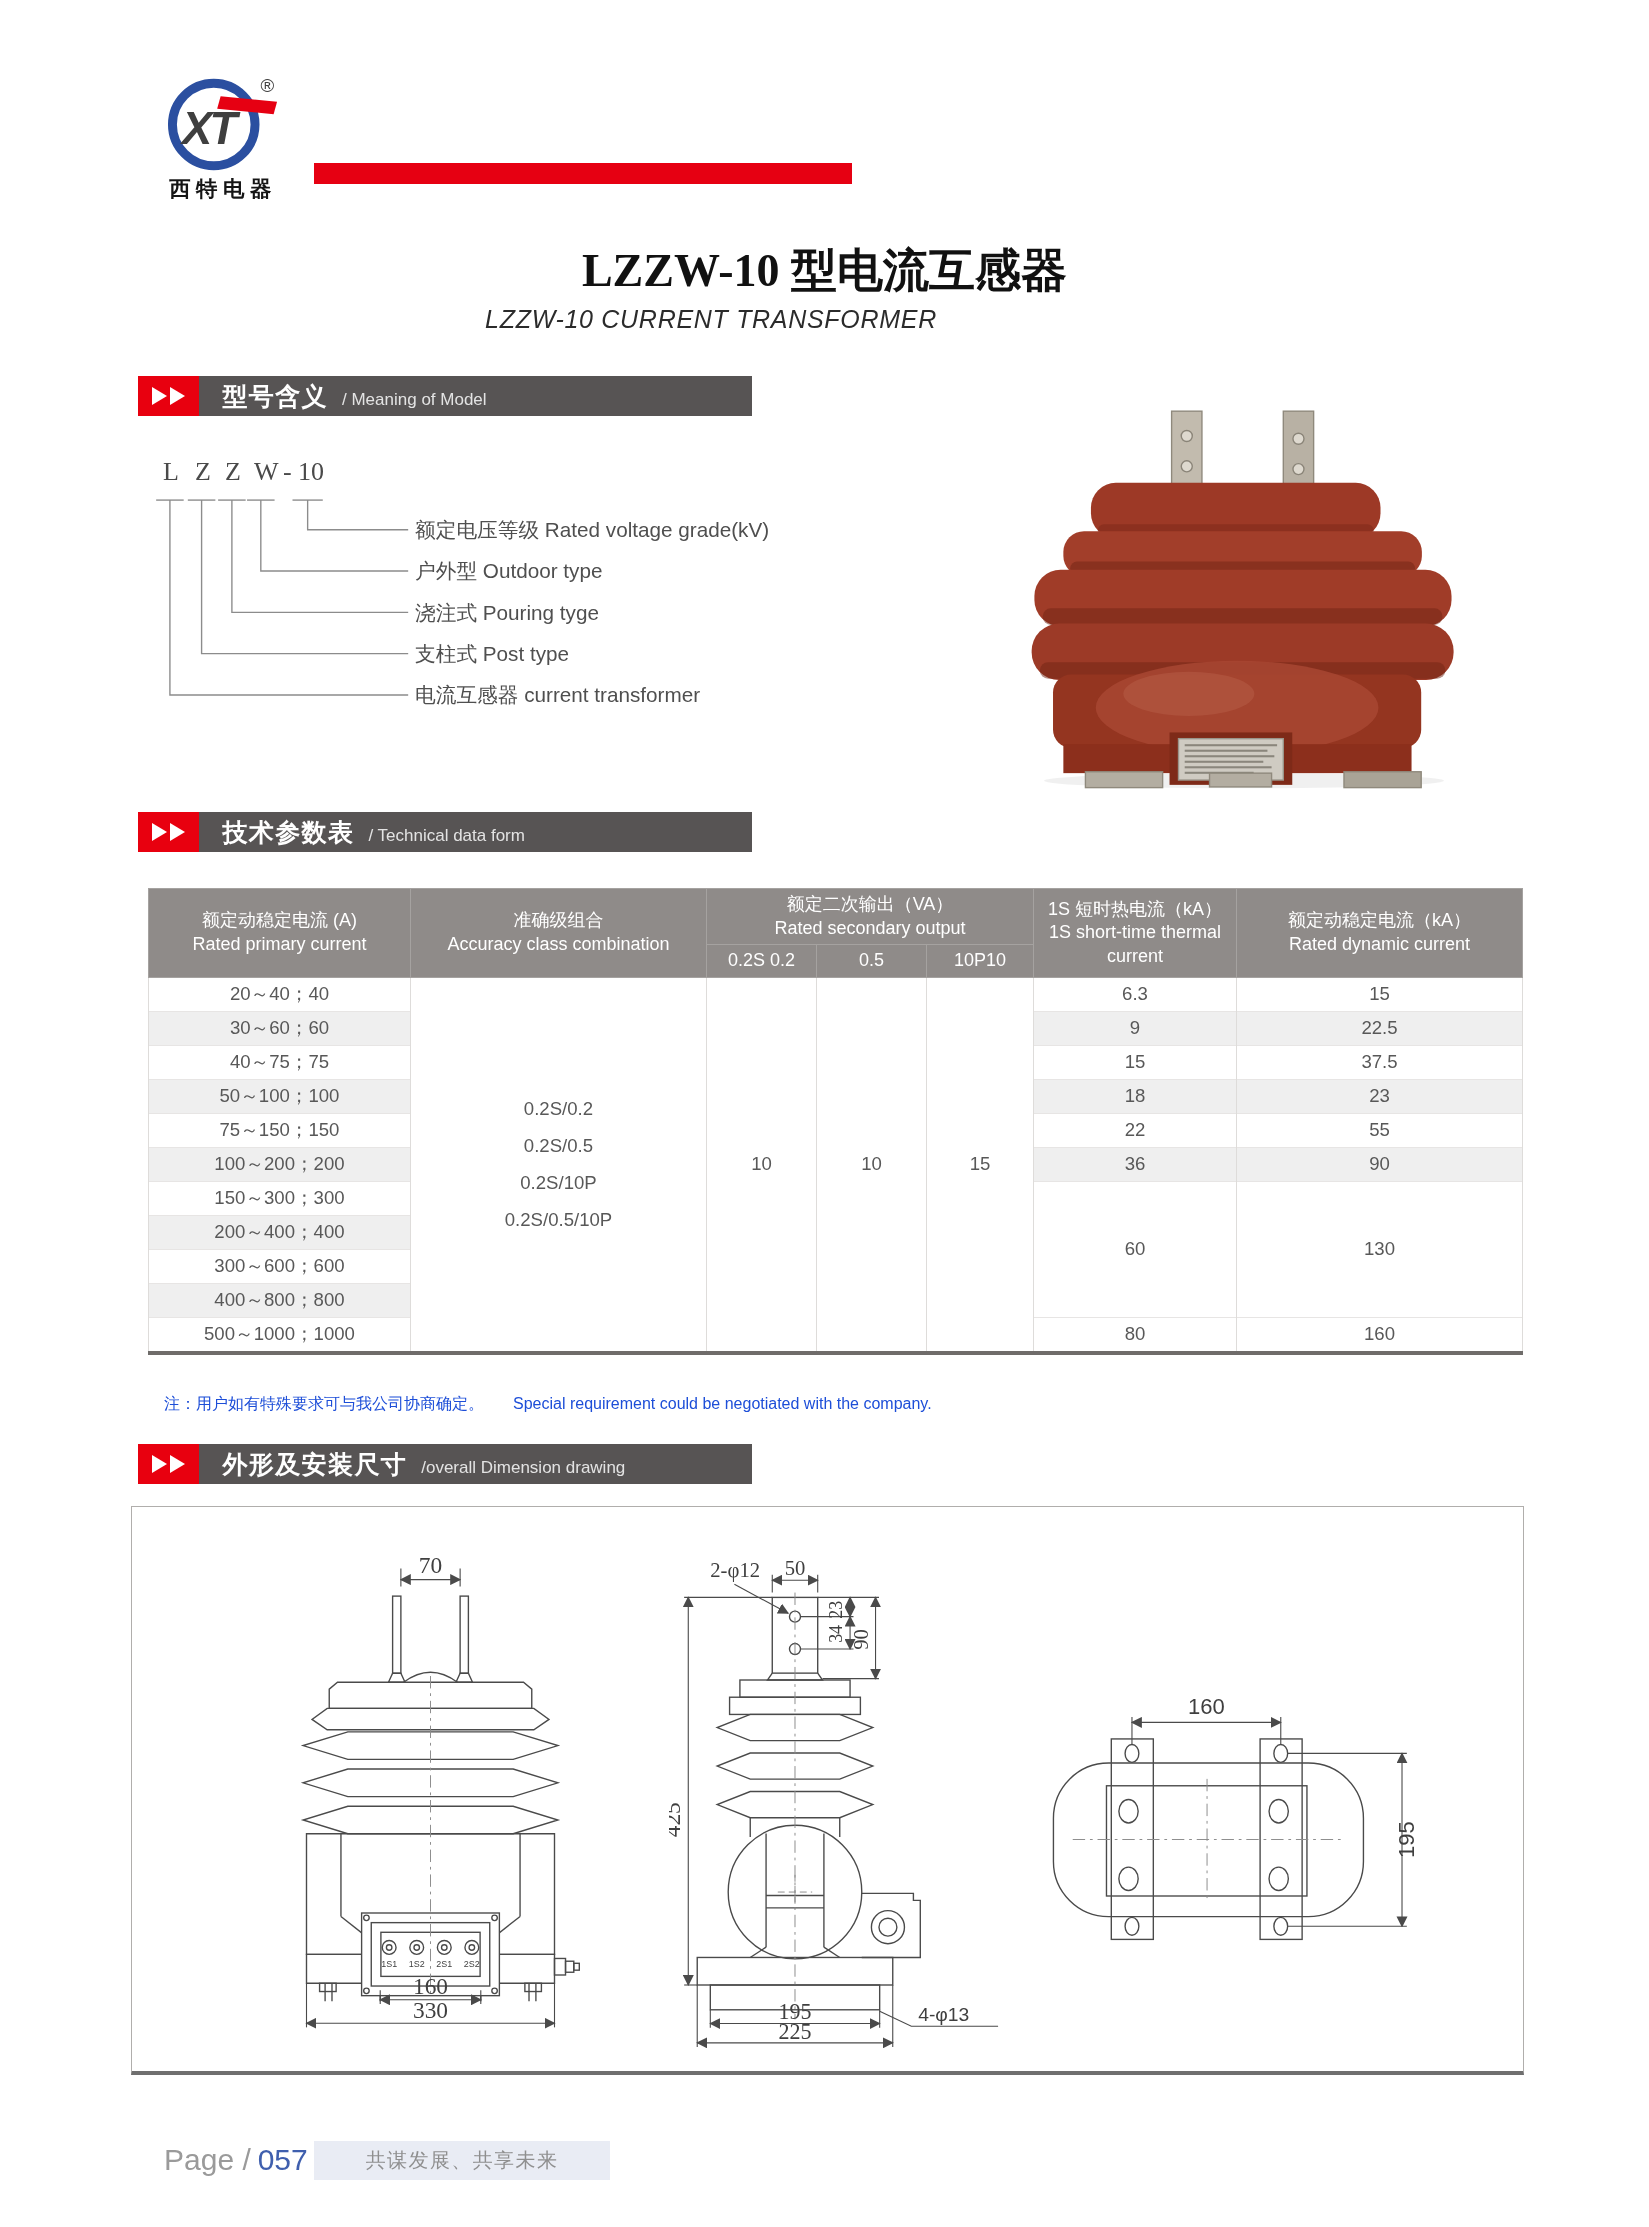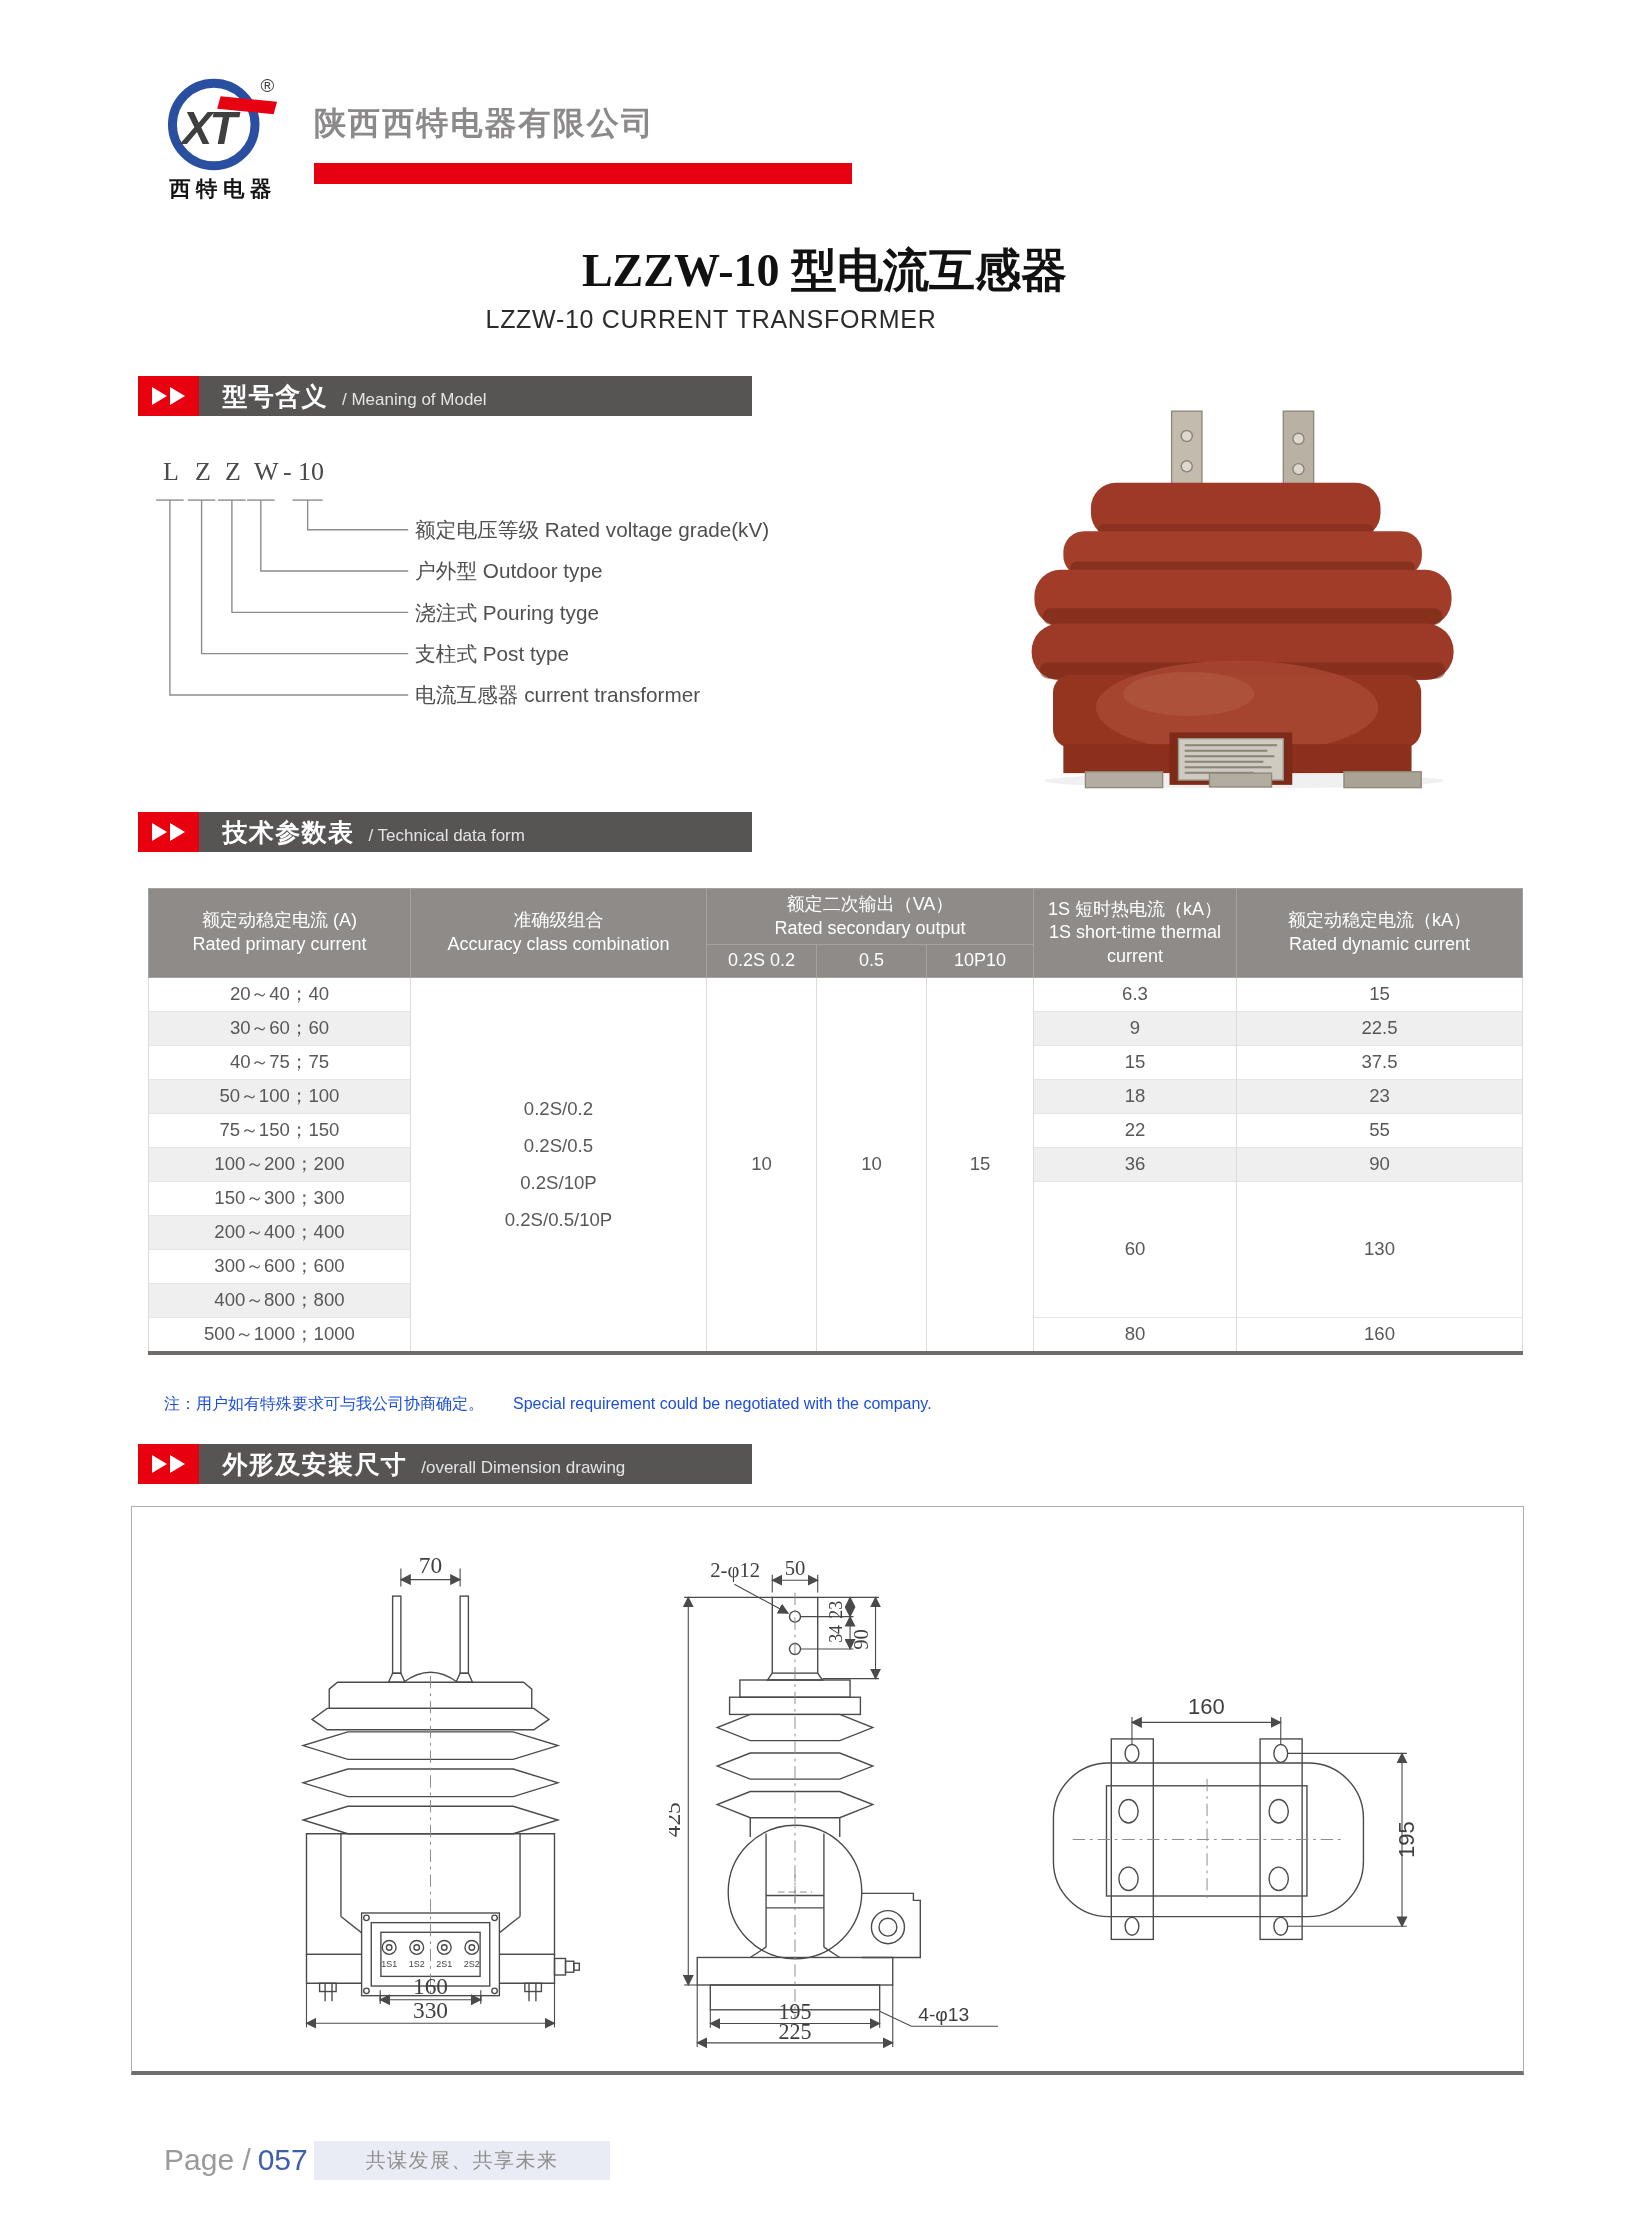--- a/index.html
+++ b/index.html
@@ -10,21 +10,21 @@
   }
   .abs{position:absolute;}
 
   
   .company-name{left:314px;top:102px;font-size:32px;font-weight:bold;color:#8b8989;letter-spacing:2.1px;}
   .red-bar{left:314px;top:163px;width:538px;height:20.7px;background:#e60012;}
   .logo-caption{left:159px;top:174px;width:128px;text-align:center;font-size:21.4px;font-weight:bold;color:#151515;letter-spacing:5.5px;}
 
   
   .title-cn{left:0;top:240px;width:1649px;text-align:center;font-family:"Liberation Serif","DejaVu Serif",serif;font-size:46px;font-weight:bold;color:#111;}
-  .title-en{left:0;top:305px;width:1422px;text-align:center;font-size:25px;font-weight:500;color:#2b2b2b;letter-spacing:0.7px;}
+  .title-en{left:0;top:305px;width:1422px;text-align:center;font-size:25px;font-weight:500;color:#2b2b2b;letter-spacing:0.7px;font-style:italic;}
 
   
   .section-bar{width:614px;height:40px;display:flex;align-items:stretch;}
   .section-red{width:61px;background:#e8000f;display:flex;align-items:center;justify-content:center;gap:3.4px;flex:none;}
   .tri{width:0;height:0;border-top:9.7px solid transparent;border-bottom:9.7px solid transparent;border-left:15px solid #fff;}
   .section-gray{flex:1;background:#575454;display:flex;align-items:baseline;padding-left:23.4px;}
   .section-cn{font-size:25px;font-weight:bold;color:#fff;letter-spacing:1.4px;line-height:40px;}
   .section-en{font-size:17px;color:#e3e3e3;margin-left:14px;line-height:40px;}
 
   
@@ -59,21 +59,20 @@
 <body>
 
 <div class="abs" style="left:0;top:0;width:1649px;height:221px;">
   <svg class="abs" style="left:160px;top:66px;" width="124" height="117" viewBox="0 0 180 170">
     <circle cx="78" cy="85" r="60" fill="none" stroke="#2b4fa0" stroke-width="13"></circle>
     <path d="M88 44 L170 52 L165 70 L83 62 Z" fill="#e60012"></path>
     <text class="sans" x="32" y="114" font-size="66" font-weight="bold" font-style="italic" fill="#e60012" letter-spacing="-4">XT</text>
     <text class="sans" x="146" y="38" font-size="27" fill="#2b2b2b">®</text>
   </svg>
   <div class="abs logo-caption">西特电器</div>
-  <div class="abs company-name">陕西西特电器有限公司</div>
   <div class="abs red-bar"></div>
 </div>
 
 <div class="abs title-cn">LZZW-10 型电流互感器</div>
 <div class="abs title-en">LZZW-10 CURRENT TRANSFORMER</div>
 
 <div class="abs section-bar" style="left:138px;top:376px;">
   <div class="section-red">
       <span class="tri"></span>
       <span class="tri"></span>

